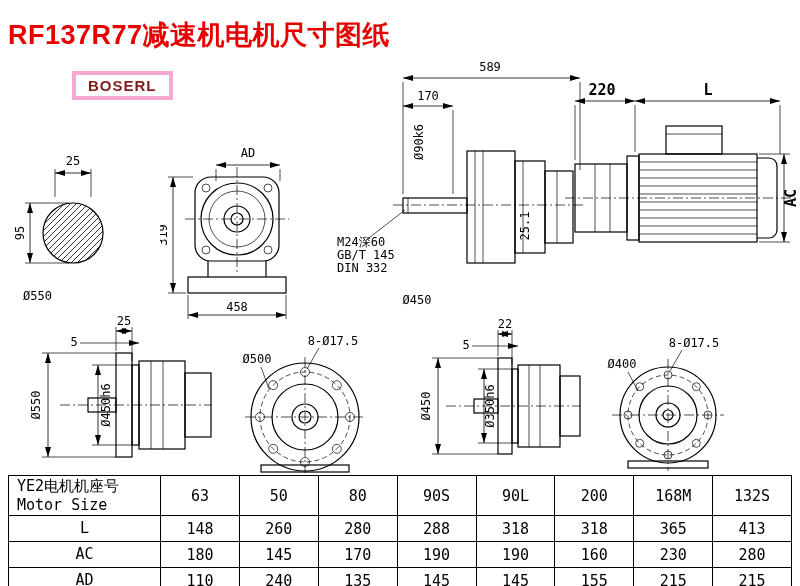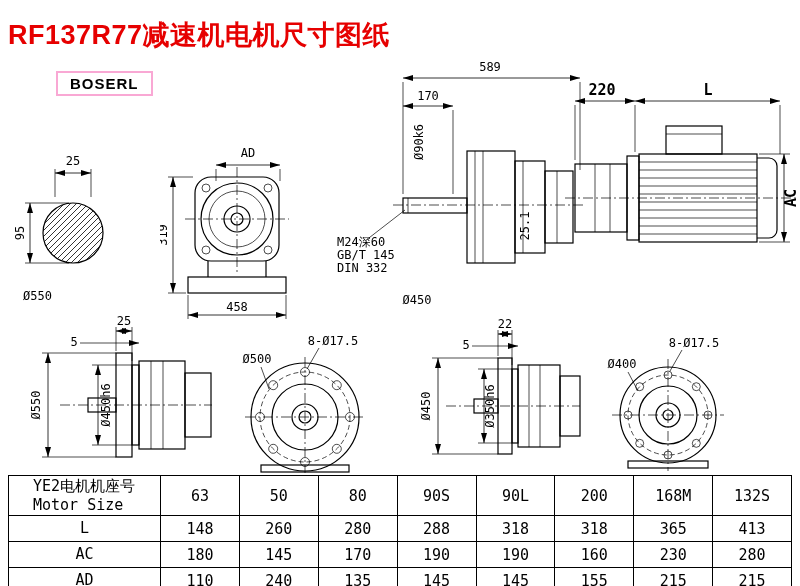--- a/index.html
+++ b/index.html
@@ -2,42 +2,42 @@
 <html><head>
 <meta charset="utf-8">
 <style>
   * { margin:0; padding:0; box-sizing:border-box; }
   html,body { background:#ffffff; }
   body { font-family:"Liberation Sans", sans-serif; }
   #page { position:relative; width:800px; height:586px; background:#fff; overflow:hidden;margin-top:13px; }
 
   .title { position:absolute; left:8px; top:4px; font-size:27px; font-weight:bold;
            color:#e60000; letter-spacing:0.5px; white-space:nowrap; }
-  .logo  { position:absolute; left:56px; top:58px; color:#000000; border:2px solid #f9a8d4;
+  .logo  { position:absolute; left:72px; top:58px; color:#7f1d1d; border:4px solid #f9a8d4;
            font-size:15px; font-weight:bold; padding:2px 12px; letter-spacing:1px; }
 
   .view { position:absolute; display:block; }
 
   svg text { font-family:"DejaVu Sans Mono", monospace; font-size:12px; fill:#000; }
   .dtxt { text-anchor:middle; }
   .stxt { text-anchor:start; }
   .big  { font-size:15px; font-weight:bold; }
 
   .ln   { stroke:#000; stroke-width:1.2; fill:none; }
   .thin { stroke:#000; stroke-width:0.7; fill:none; }
   .dim  { stroke:#000; stroke-width:0.8; fill:none; }
   .cl   { stroke:#000; stroke-width:0.7; stroke-dasharray:10 3 2 3; fill:none; }
   .bc   { stroke:#000; stroke-width:0.7; stroke-dasharray:5 3; fill:none; }
 
   .spec-table { position:absolute; left:8px; top:462px; width:784px; border-collapse:collapse;
                 table-layout:fixed; font-family:"DejaVu Sans Mono", monospace; color:#000; }
   .spec-table td { border:1px solid #000; text-align:center; vertical-align:middle;
                    font-size:15px; padding:0; height:26px; }
   .spec-table tr.hdr td { height:40px; }
-  .spec-table td.col-label { width:152px; text-align:left; padding-left:24px; line-height:1.25; }
+  .spec-table td.col-label { width:152px; text-align:left; padding-left:8px; line-height:1.25; }
 </style>
 </head>
 <body>
 
 <div id="page">
 
   <svg width="0" height="0" style="position:absolute" aria-hidden="true">
     <defs>
       <marker id="arr" viewBox="0 0 10 6" markerWidth="10" markerHeight="6" refX="10" refY="3" orient="auto-start-reverse" markerUnits="userSpaceOnUse">
         <path d="M0,0 L10,3 L0,6 Z" fill="#000"></path>

